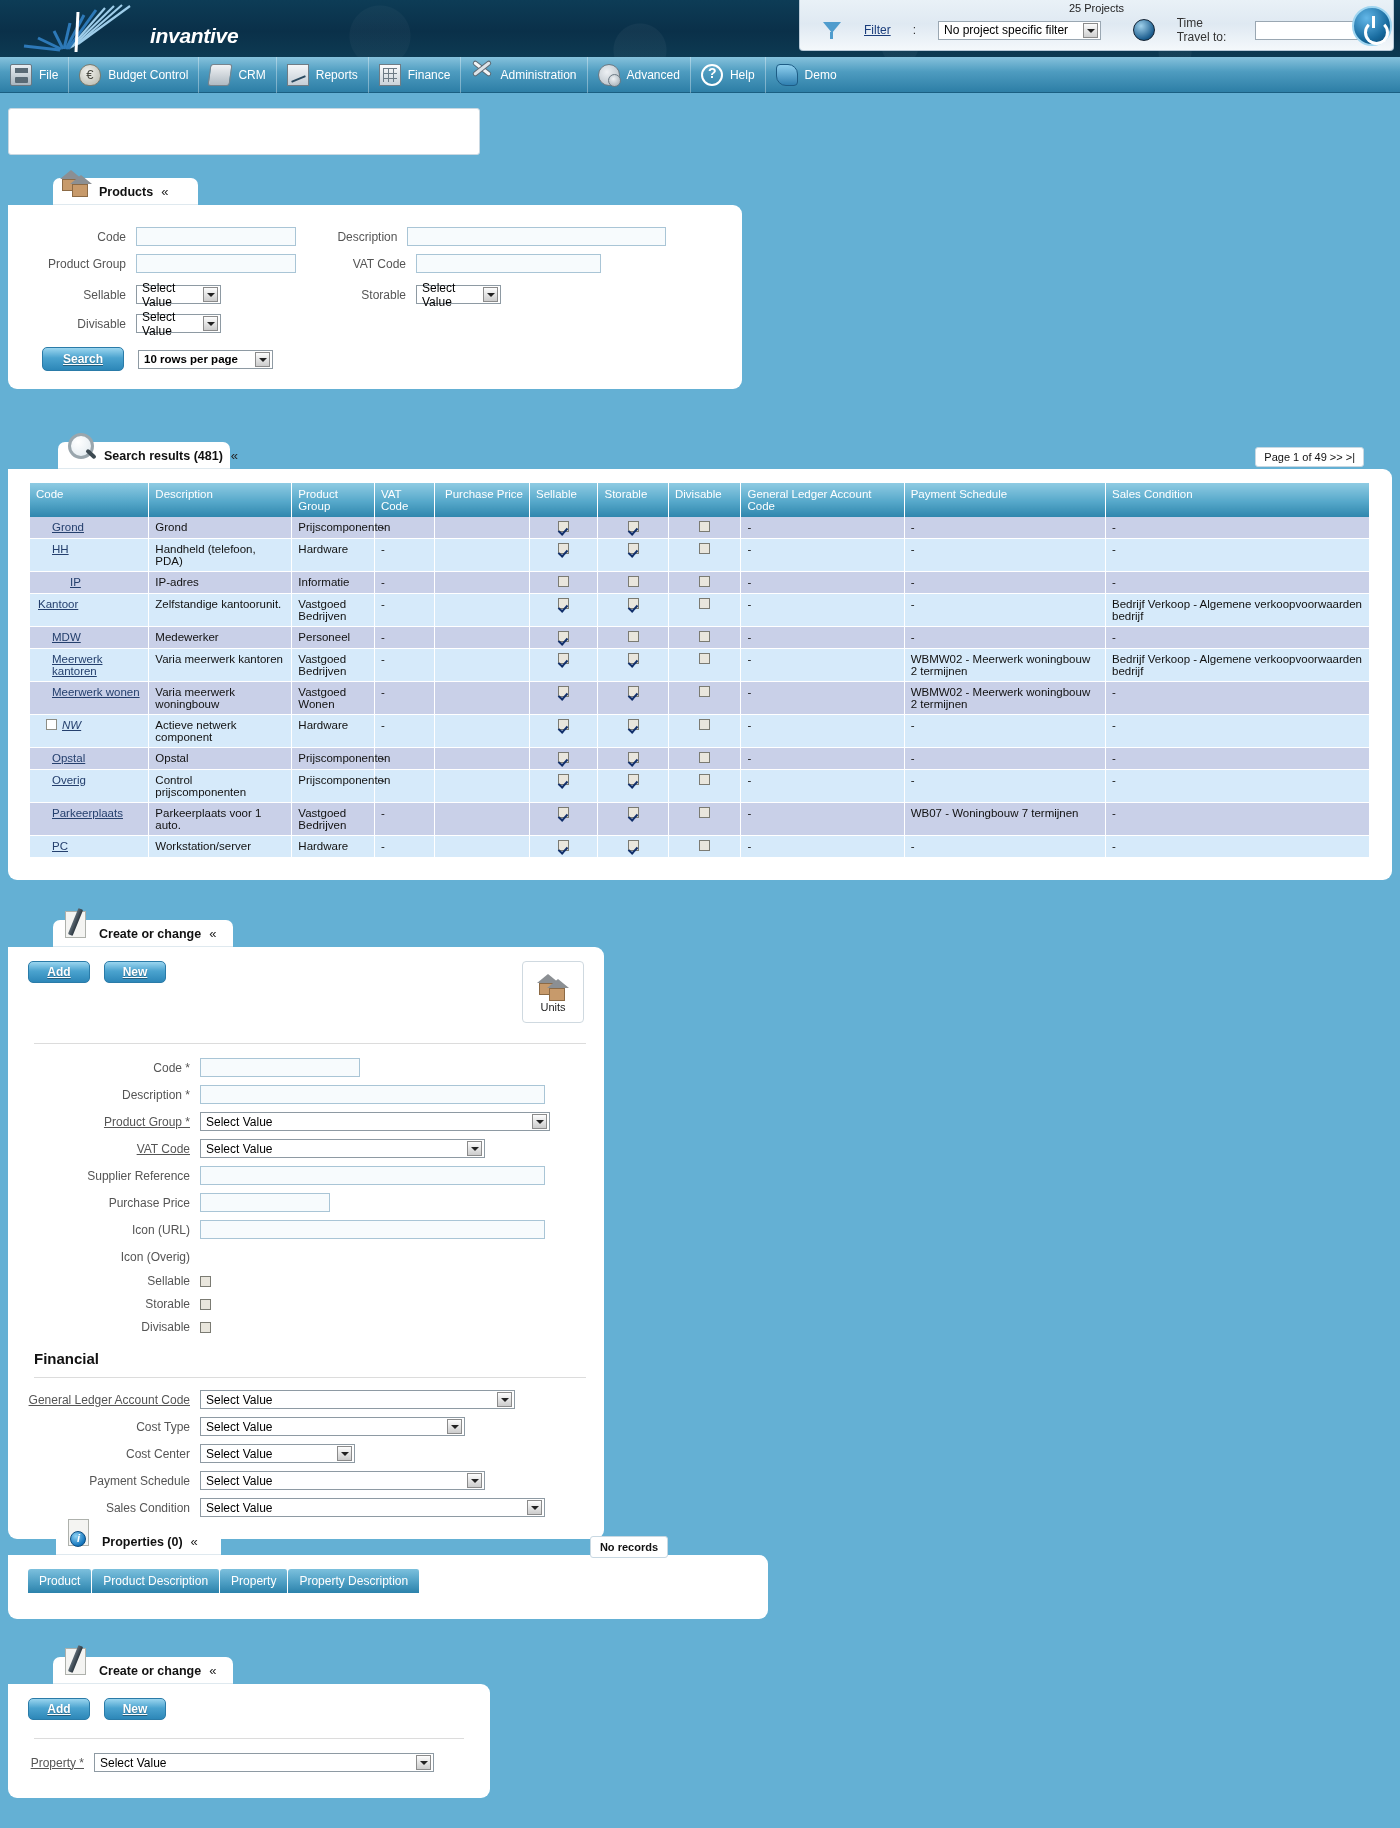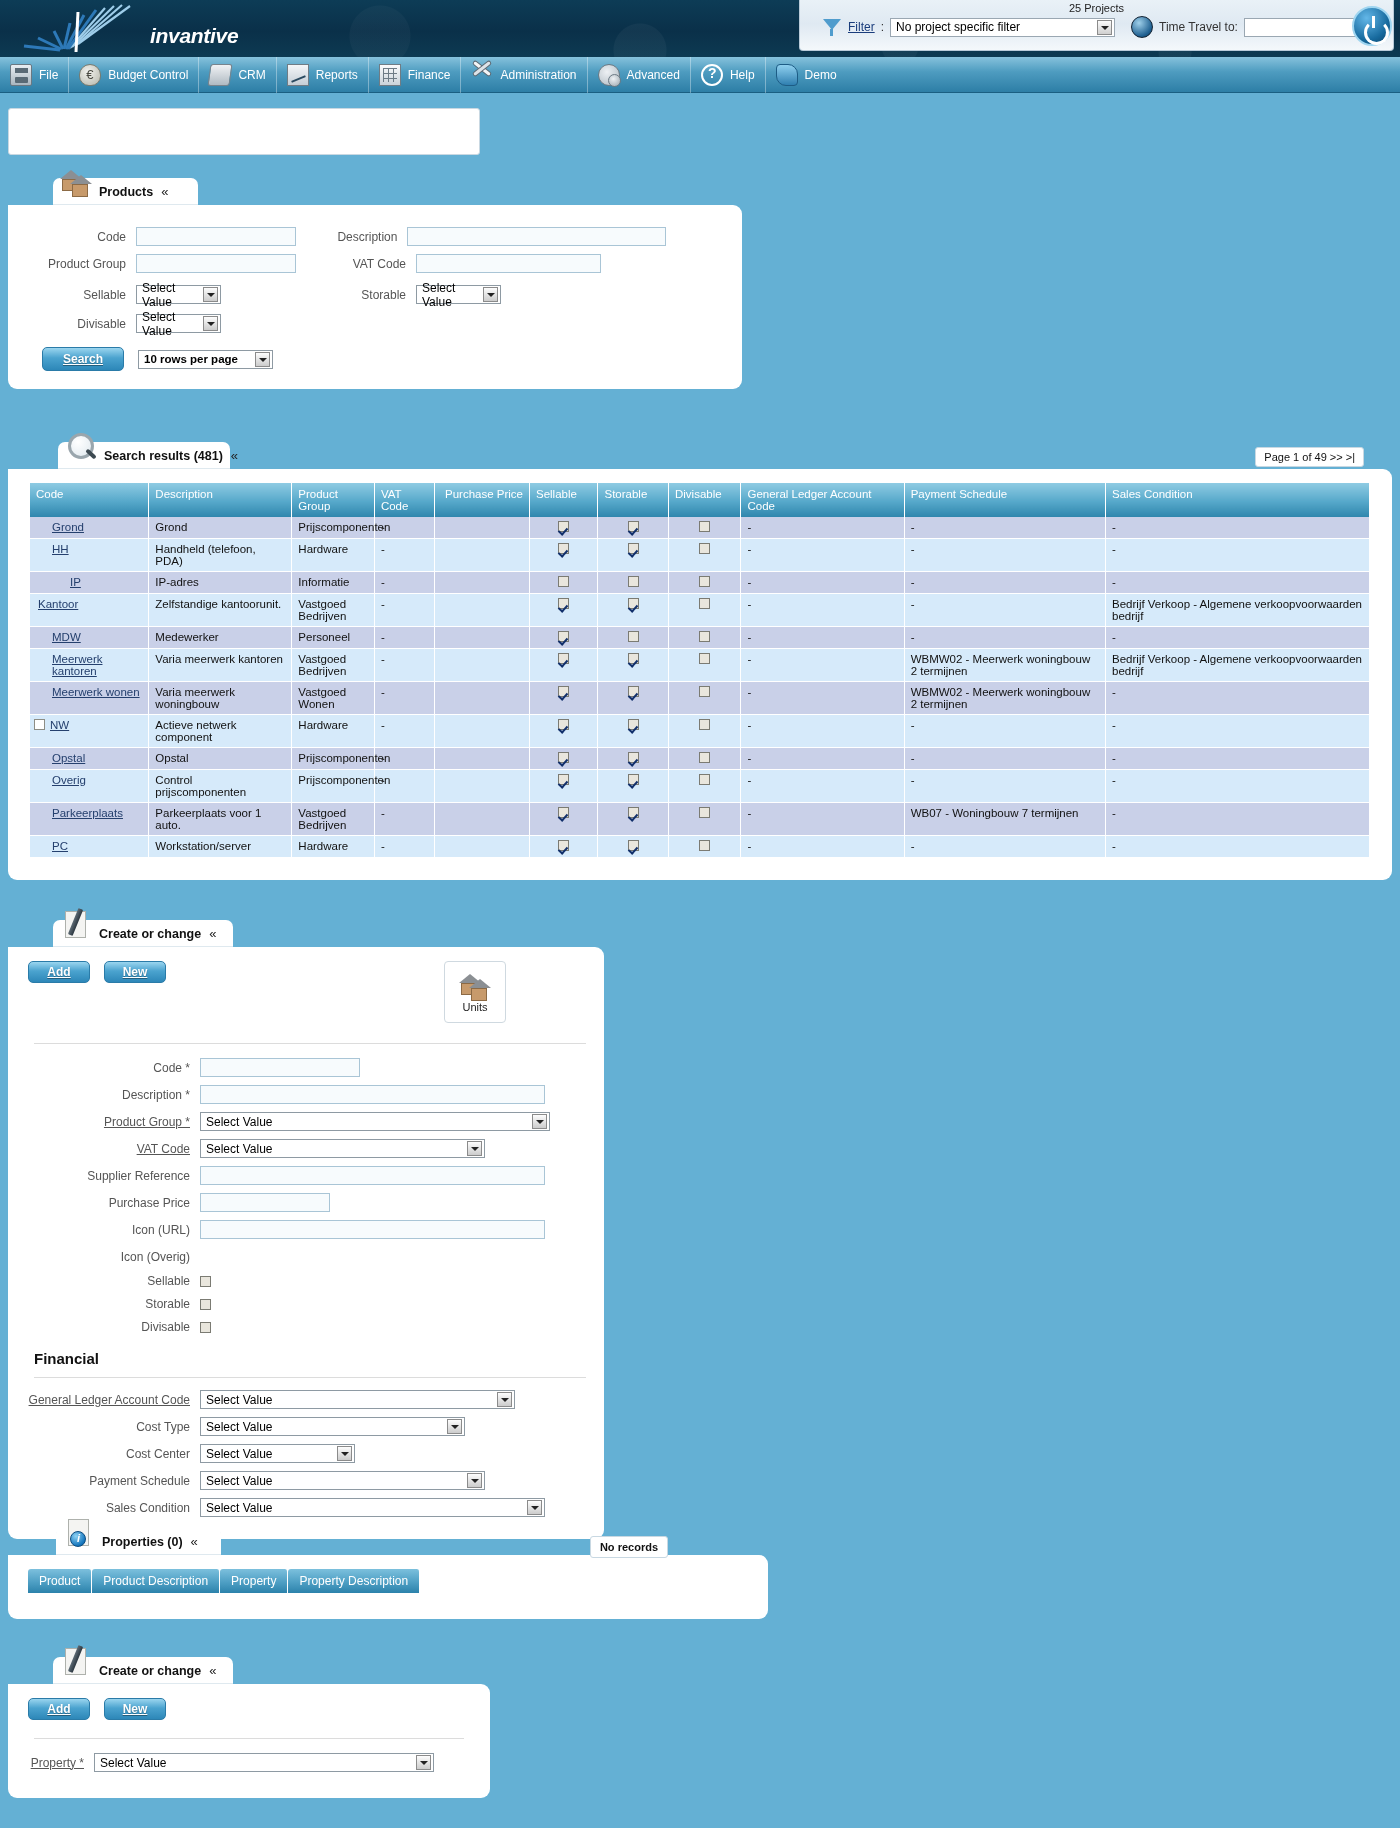--- a/index.html
+++ b/index.html
@@ -41,21 +41,21 @@
   
   .filter-pod {
     position:absolute; right:6px; top:0; width:595px; height:51px;
     background:linear-gradient(180deg,#e9f1f7 0%,#dfe9f2 48%,#f4f8fb 100%);
     border:1px solid #b9cbd9; border-top:none;
     border-radius:0 0 4px 4px;
   }
   .filter-pod .proj-count {
     text-align:center; font-size:11px; color:#222; padding-top:2px;
   }
-  .filter-row { display:flex; align-items:center; gap:6px; padding:2px 8px 0 22px; }
+  .filter-row { display:flex; align-items:center; gap:22px; padding:2px 8px 0 22px; }
   .funnel {
     width:20px; height:18px; position:relative; flex:none;
   }
   .funnel:before {
     content:""; position:absolute; left:1px; top:1px;
     border-left:9px solid transparent; border-right:9px solid transparent;
     border-top:11px solid #4f9ccd;
   }
   .funnel:after {
     content:""; position:absolute; left:8px; top:11px; width:3px; height:7px;
@@ -577,21 +577,21 @@
             <td>-</td>
             <td></td>
             <td class="c"><span class="cbx on"></span></td>
             <td class="c"><span class="cbx on"></span></td>
             <td class="c"><span class="cbx"></span></td>
             <td>-</td>
             <td>WBMW02 - Meerwerk woningbouw 2 termijnen</td>
             <td>-</td>
           </tr>
           <tr class="odd">
-            <td style="padding-left: 4px;"><span class="rowsel-box"></span><span class="rowlink">NW</span></td>
+            <td style="padding-left: 16px; font-style: italic;"><span class="rowsel-box"></span><span class="rowlink">NW</span></td>
             <td>Actieve netwerk component</td>
             <td>Hardware</td>
             <td>-</td>
             <td></td>
             <td class="c"><span class="cbx on"></span></td>
             <td class="c"><span class="cbx on"></span></td>
             <td class="c"><span class="cbx"></span></td>
             <td>-</td>
             <td>-</td>
             <td>-</td>
@@ -661,21 +661,21 @@
     </span>
     <span class="tab-title">Create or change</span>
     <span class="chev">«</span>
   </div>
   <div class="panel-body" style="padding:14px 20px 22px 20px;">
     <div style="display:flex; align-items:flex-start;">
       <div style="display:flex; gap:14px;">
         <span class="btn" style="width:58px">Add</span>
         <span class="btn" style="width:58px">New</span>
       </div>
-      <div style="margin-left:auto; margin-right:78px;">
+      <div style="margin-left:auto; ">
         <div class="units-box">
           <span class="icon-house" style="position:relative;width:30px;height:28px;">
             <span class="roof r1"></span>
               <span class="h h1"></span>
             <span class="roof r2"></span>
               <span class="h h2"></span>
           </span>
           <span class="ulabel">Units</span>
         </div>
       </div>

